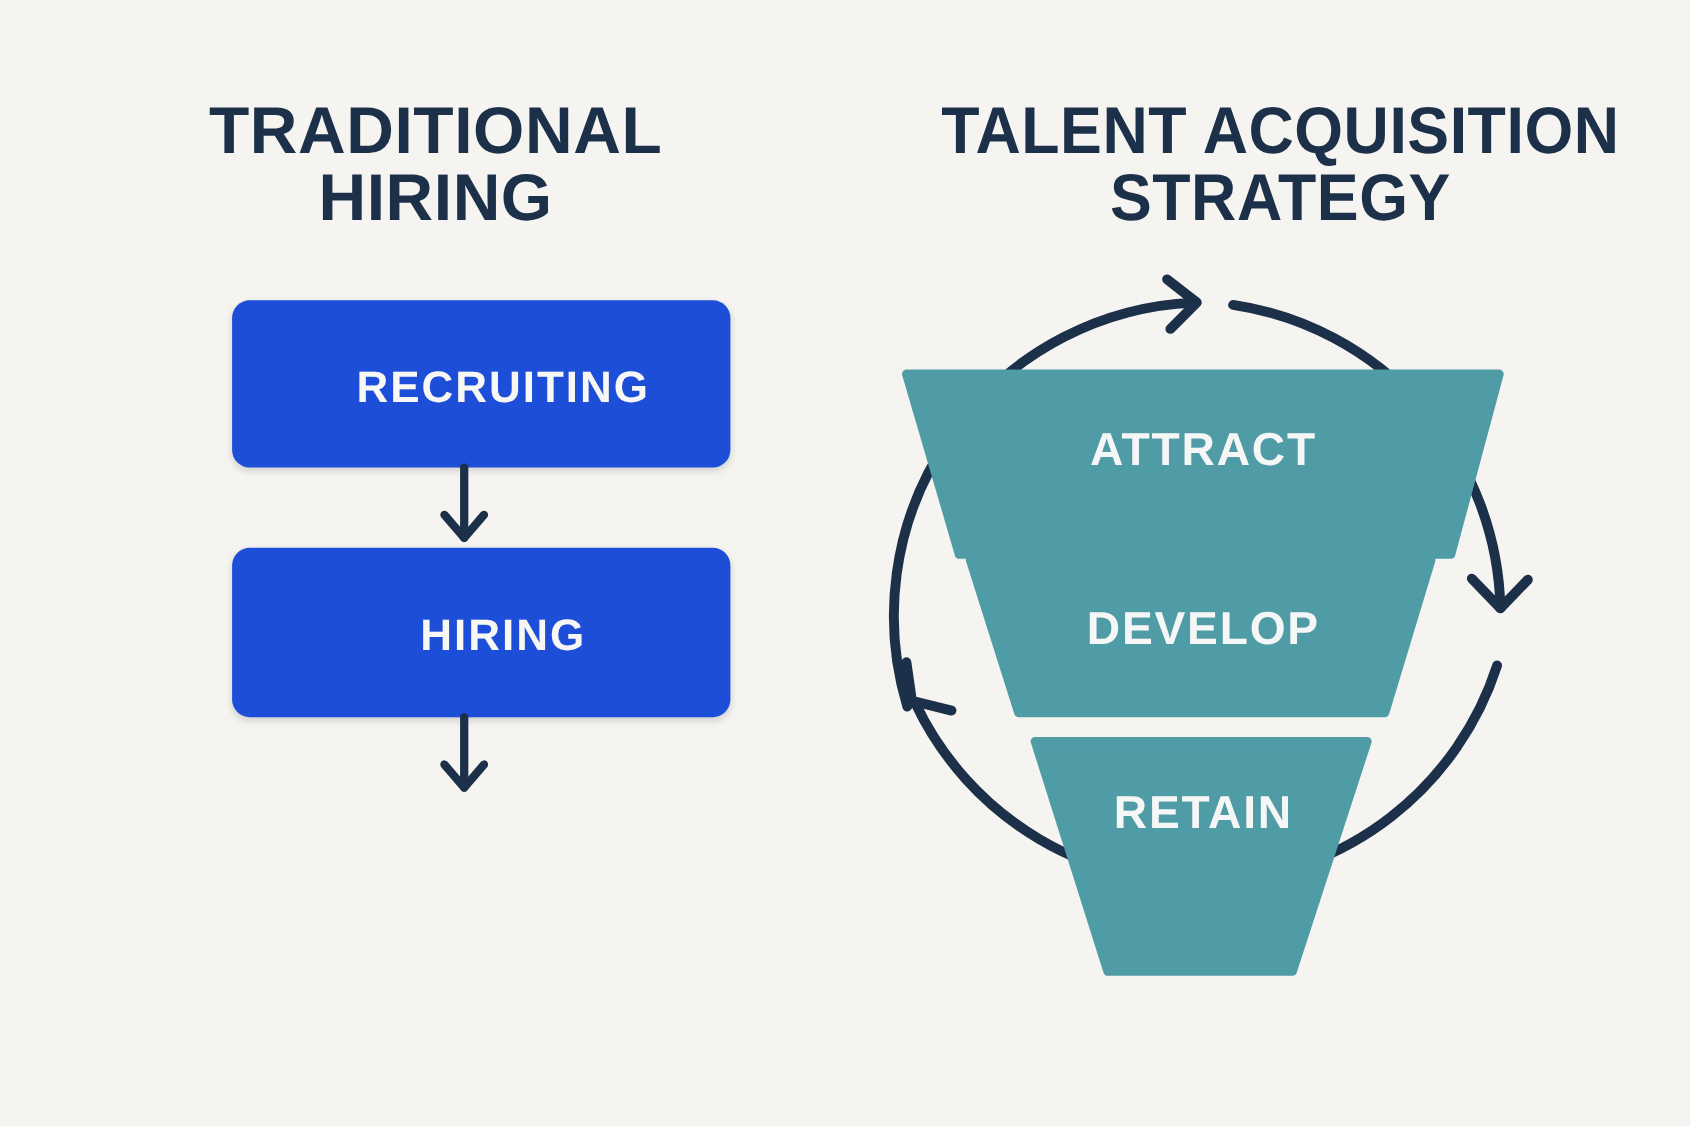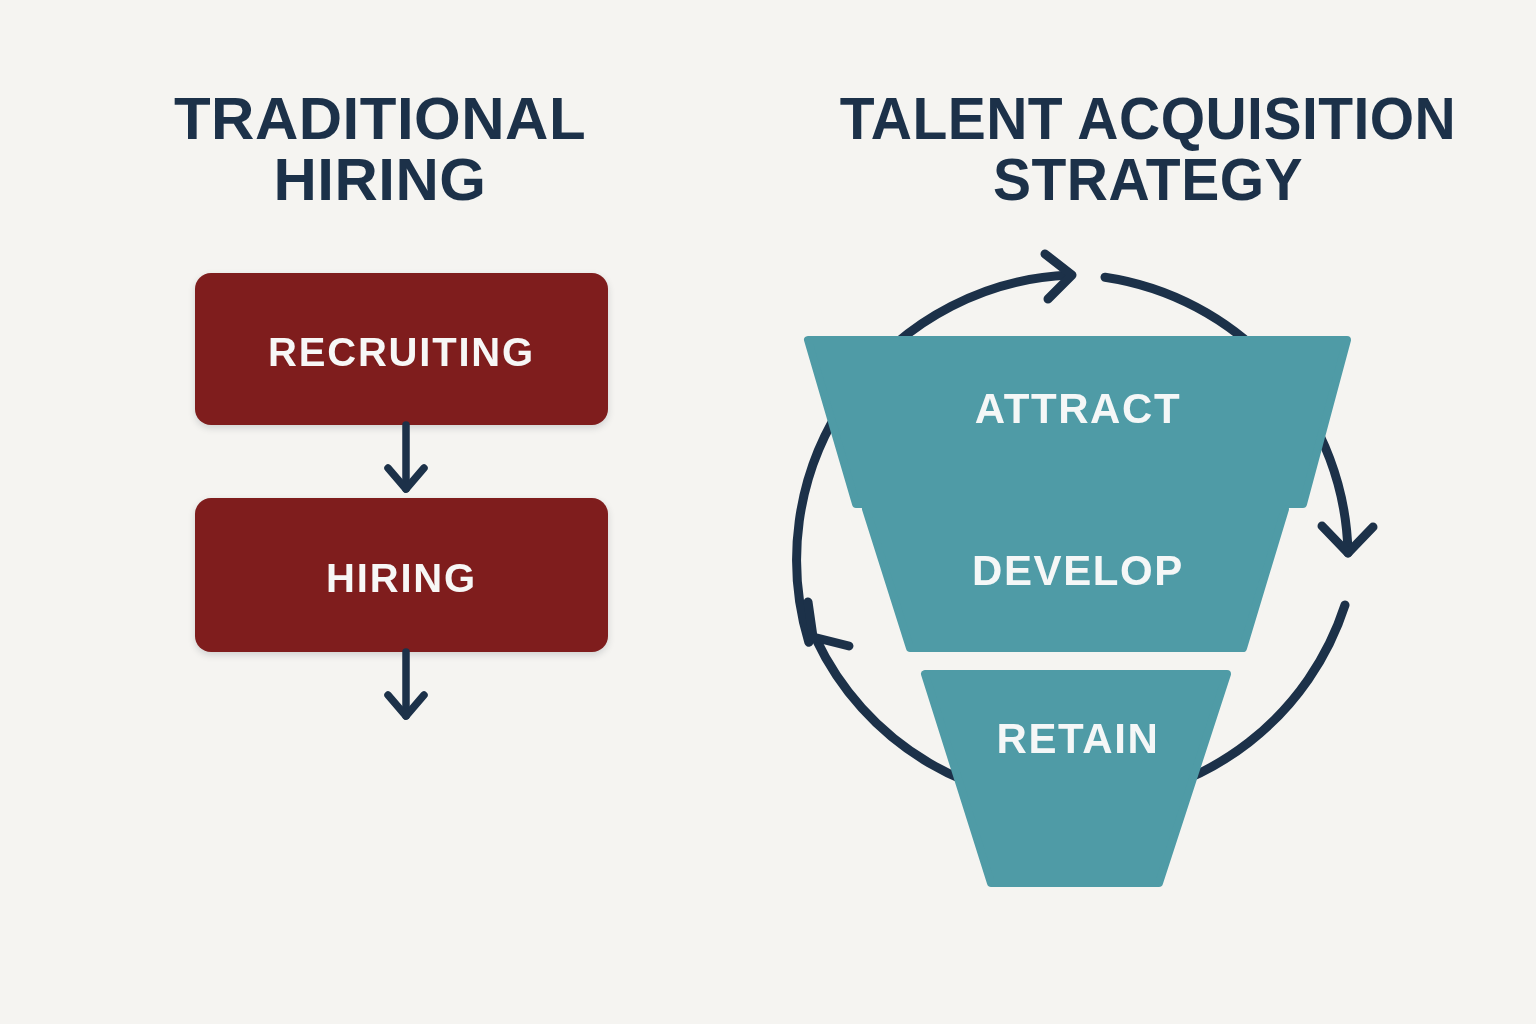--- a/index.html
+++ b/index.html
@@ -11,21 +11,21 @@
     width: 1536px;
     height: 1024px;
     background: #f5f4f1;
     font-family: "Liberation Sans", sans-serif;
     overflow: hidden;
     position: relative;
   }
 
   #canvas {
     position: absolute;
-    left: 0;
+    left: 16px;
     top: 0;
     width: 1256px;
     height: 1024px;
     text-decoration: underline;
   }
 
   
   .panel {
     position: absolute;
     top: 0;
@@ -57,26 +57,27 @@
     width: 760px;
     font-size: 60px;
     transform: scaleX(0.95);
     transform-origin: 50% 0;
   }
   .title-line { display: block; }
 
   
   .flow-box {
     position: absolute;
-    background: #7f1d1d;
+    background: #1d4ed8;
     border-radius: 16px;
     display: flex;
     align-items: center;
     justify-content: center;
     box-shadow: 0 3px 7px rgba(30, 40, 55, 0.17);
+    padding-left: 40px;
   }
   .flow-box-label {
     color: #f7f7f6;
     font-size: 40px;
     font-weight: 700;
     letter-spacing: 1.8px;
     text-transform: uppercase;
     padding-top: 6px;
     -webkit-font-smoothing: antialiased;
   }

